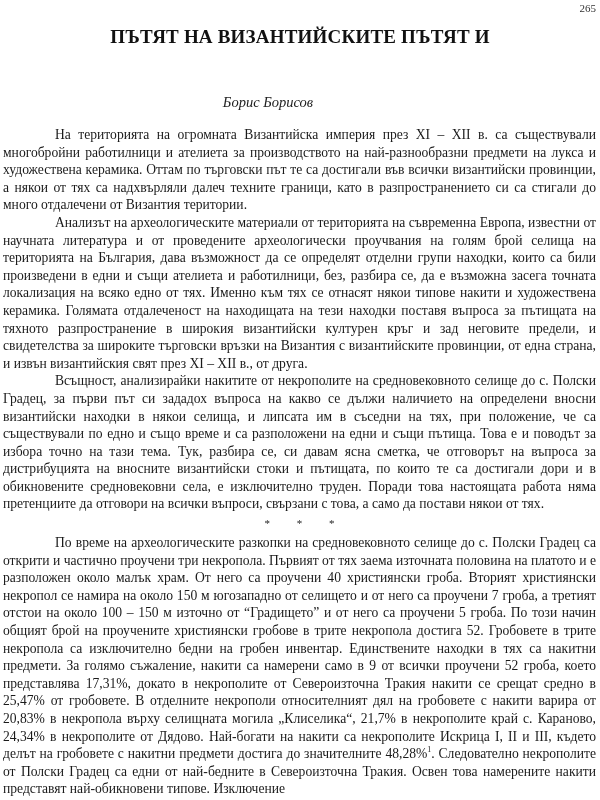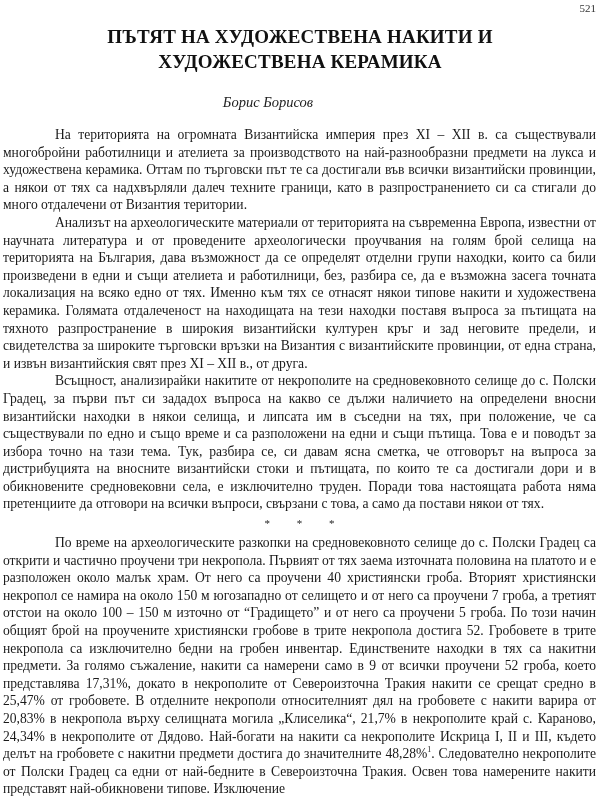--- a/index.html
+++ b/index.html
@@ -66,25 +66,24 @@
       line-height: 17px;
     }
     sup {
       font-size: 8px;
       line-height: 0;
     }
   </style>
 </head>
 <body>
 
-<div class="page-number">521</div>
+<div class="page-number">265</div>
 
 <div class="title">
-  <div>ПЪТЯТ НА ХУДОЖЕСТВЕНА НАКИТИ И</div>
-  <div>ХУДОЖЕСТВЕНА КЕРАМИКА</div>
+  <div>ПЪТЯТ НА ВИЗАНТИЙСКИТЕ ПЪТЯТ И</div>
 </div>
 
 <div class="author">Борис Борисов</div>
 
 <div class="body-text">
   <p>На територията на огромната Византийска империя през XI – XII в. са съществували многобройни работилници и ателиета за производството на най-разнообразни предмети на лукса и художествена керамика. Оттам по търговски път те са достигали във всички византийски провинции, а някои от тях са надхвърляли далеч техните граници, като в разпространението си са стигали до много отдалечени от Византия територии.</p>
   <p>Анализът на археологическите материали от територията на съвременна Европа, известни от научната литература и от проведените археологически проучвания на голям брой селища на територията на България, дава възможност да се определят отделни групи находки, които са били произведени в едни и същи ателиета и работилници, без, разбира се, да е възможна засега точната локализация на всяко едно от тях. Именно към тях се отнасят някои типове накити и художествена керамика. Голямата отдалеченост на находищата на тези находки поставя въпроса за пътищата на тяхното разпространение в широкия византийски културен кръг и зад неговите предели, и свидетелства за широките търговски връзки на Византия с византийските провинции, от една страна, и извън византийския свят през XI – XII в., от друга.</p>
   <p>Всъщност,  анализирайки накитите от некрополите на средновековното селище до с. Полски Градец, за първи път си зададох въпроса на какво се дължи наличието на определени вносни византийски находки в някои селища, и липсата им в съседни на тях, при положение, че са съществували по едно и също време и са разположени на едни и същи пътища. Това е и поводът за избора точно на тази тема. Тук, разбира се, си давам ясна сметка, че отговорът на въпроса за дистрибуцията на вносните византийски стоки и пътищата, по които те са достигали дори и в обикновените средновековни села, е изключително труден. Поради това настоящата работа няма претенциите да отговори на всички въпроси, свързани с това, а само да постави някои от тях.</p>
   <div class="separator">* * *</div>
   <p><span>По време на археологическите разкопки на средновековното селище до с. Полски Градец са открити и частично проучени три некропола. Първият от тях заема източната половина на платото и е разположен около малък храм. От него са проучени 40 християнски гроба. Вторият християнски некропол се намира на около 150 м югозападно от селището и от него са проучени 7 гроба, а третият отстои на около 100 – 150 м източно от “Градището” и от него са проучени 5 гроба. По този начин общият брой на проучените християнски гробове в трите некропола достига 52. Гробовете в трите некропола са изключително бедни на гробен инвентар. Единствените находки в тях са накитни предмети. За голямо съжаление, накити са намерени само в 9 от всички проучени 52 гроба, което представлява 17,31%, докато в некрополите от Североизточна Тракия накити се срещат средно в 25,47% от гробовете. В отделните некрополи относителният дял на гробовете с накити варира от 20,83%  в некропола върху селищната могила „Клиселика“, 21,7% в некрополите край с. Караново, 24,34% в некрополите от Дядово. Най-богати на накити са некрополите Искрица I, II и III, където делът на гробовете с накитни предмети достига до значителните 48,28%</span><sup>1</sup><span>. Следователно некрополите от Полски Градец са едни от най-бедните в Североизточна Тракия. Освен това намерените накити представят най-обикновени типове. Изключение</span></p>

